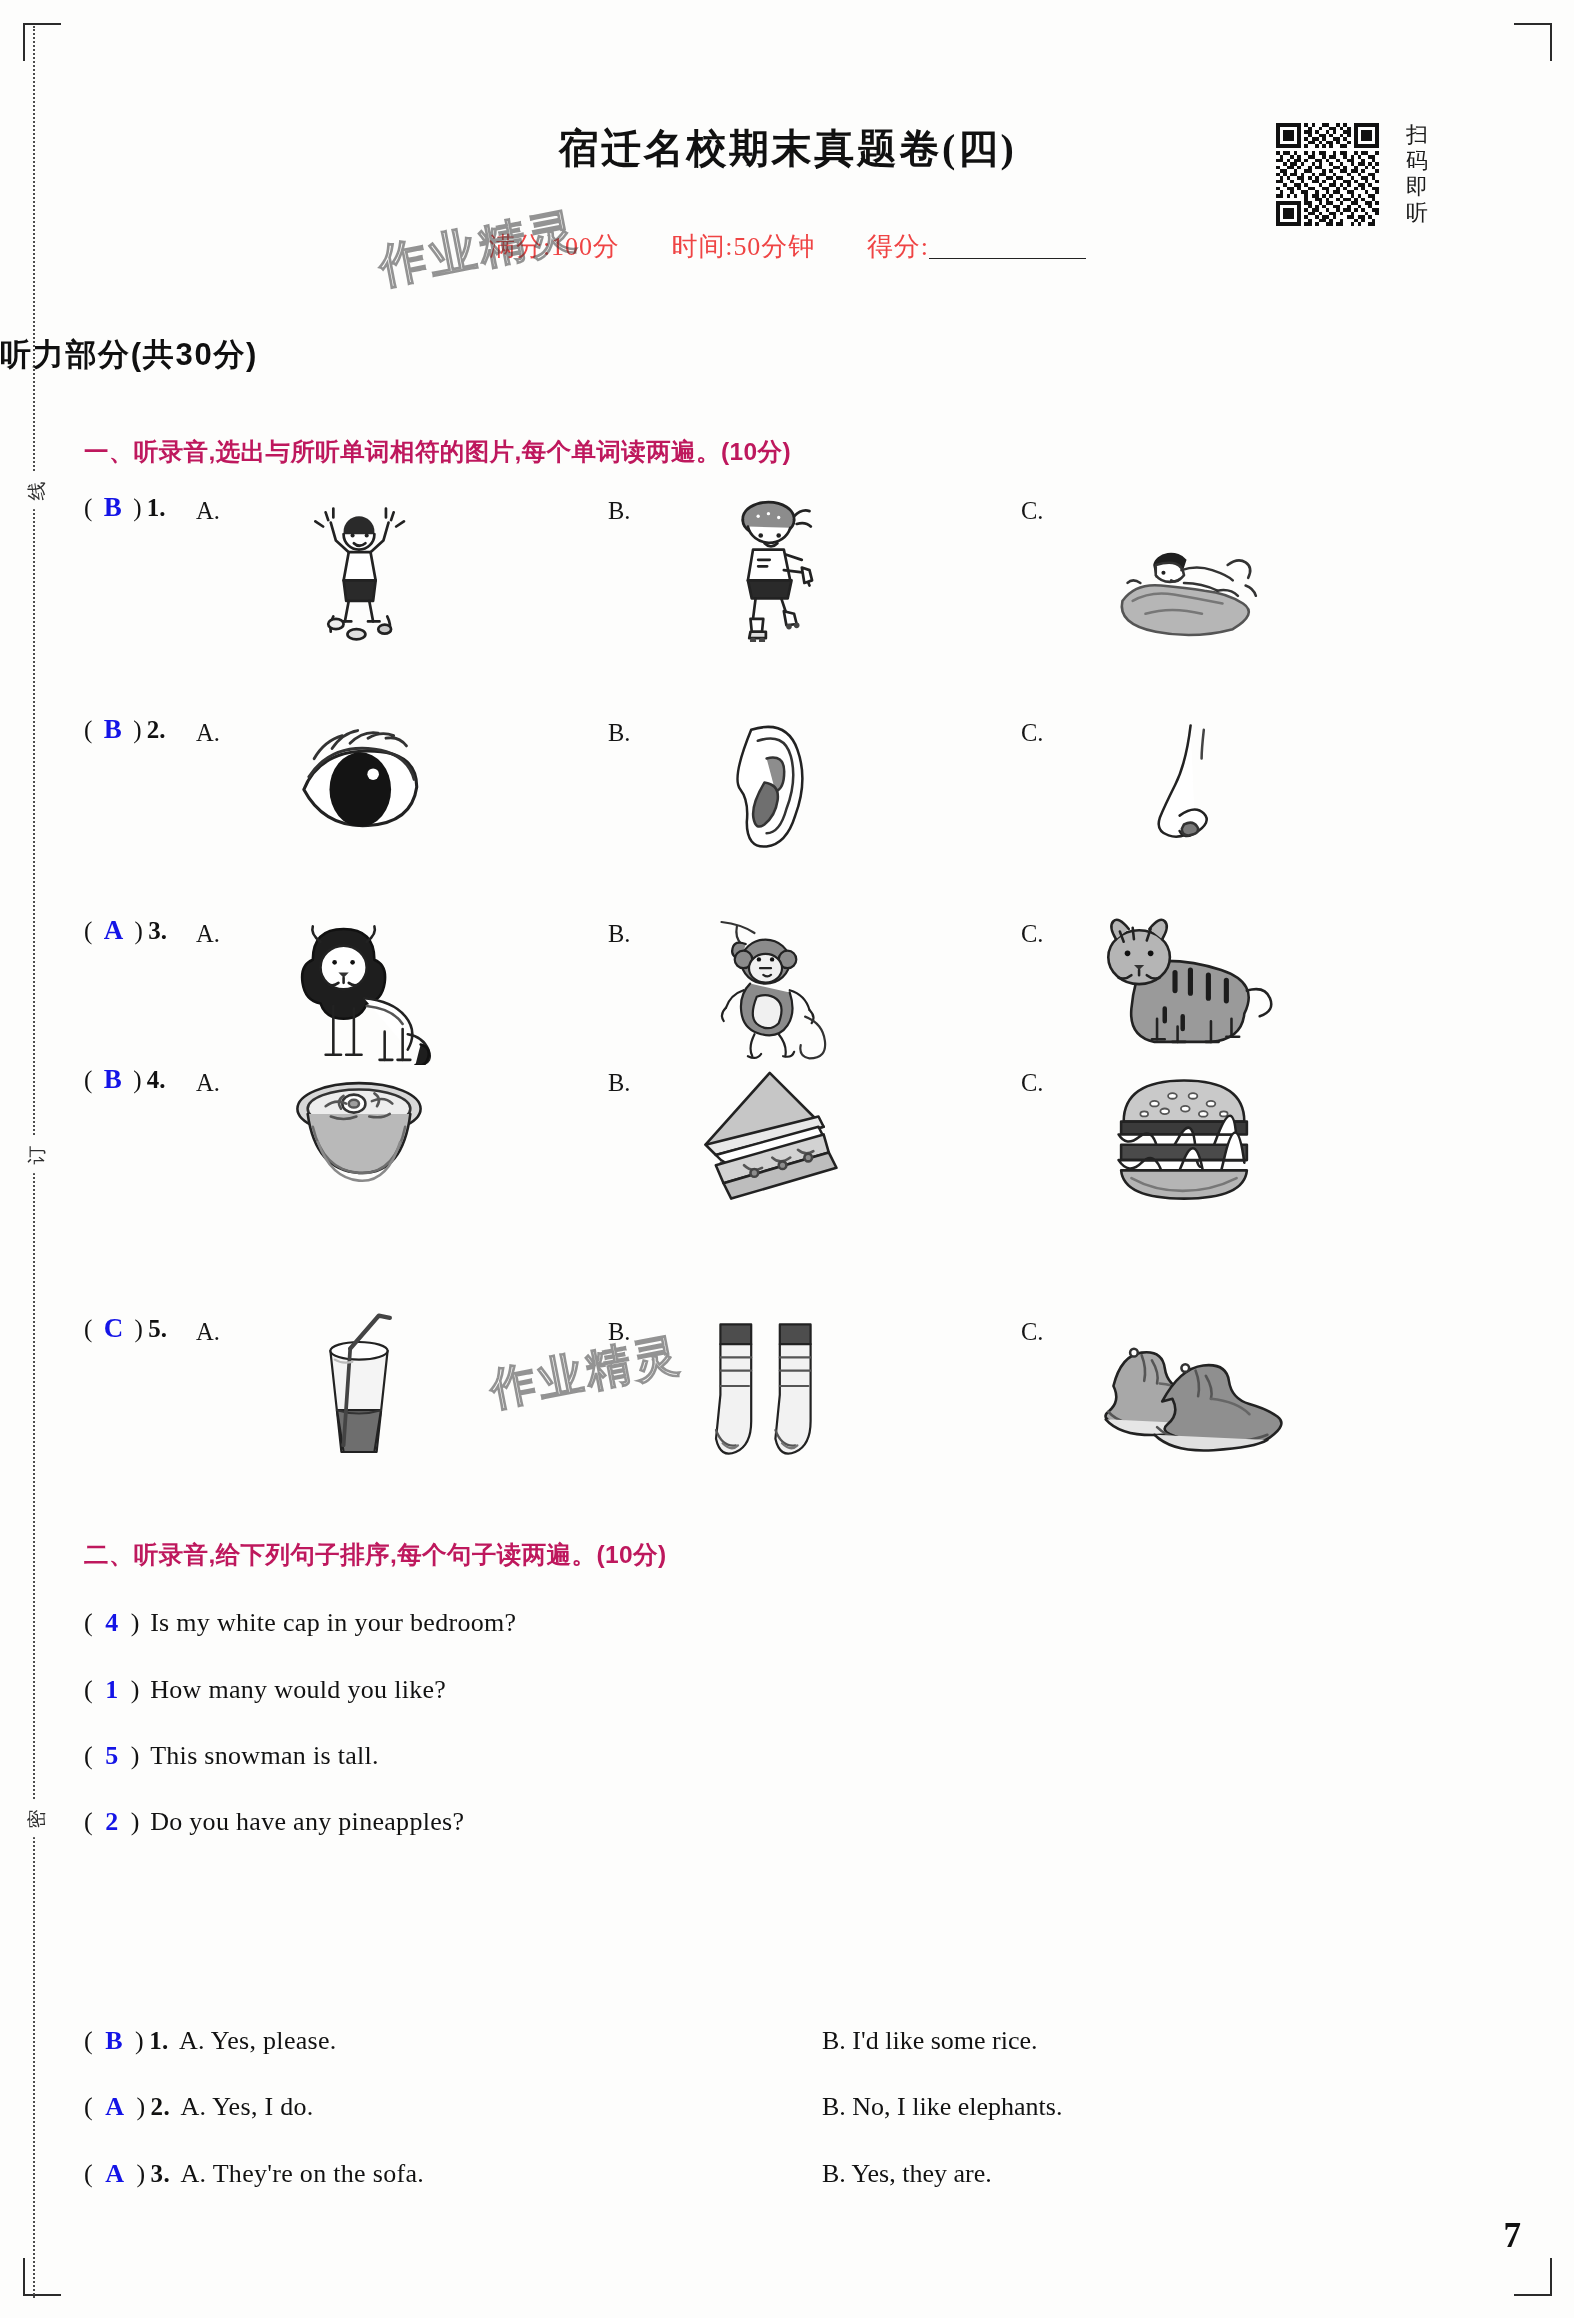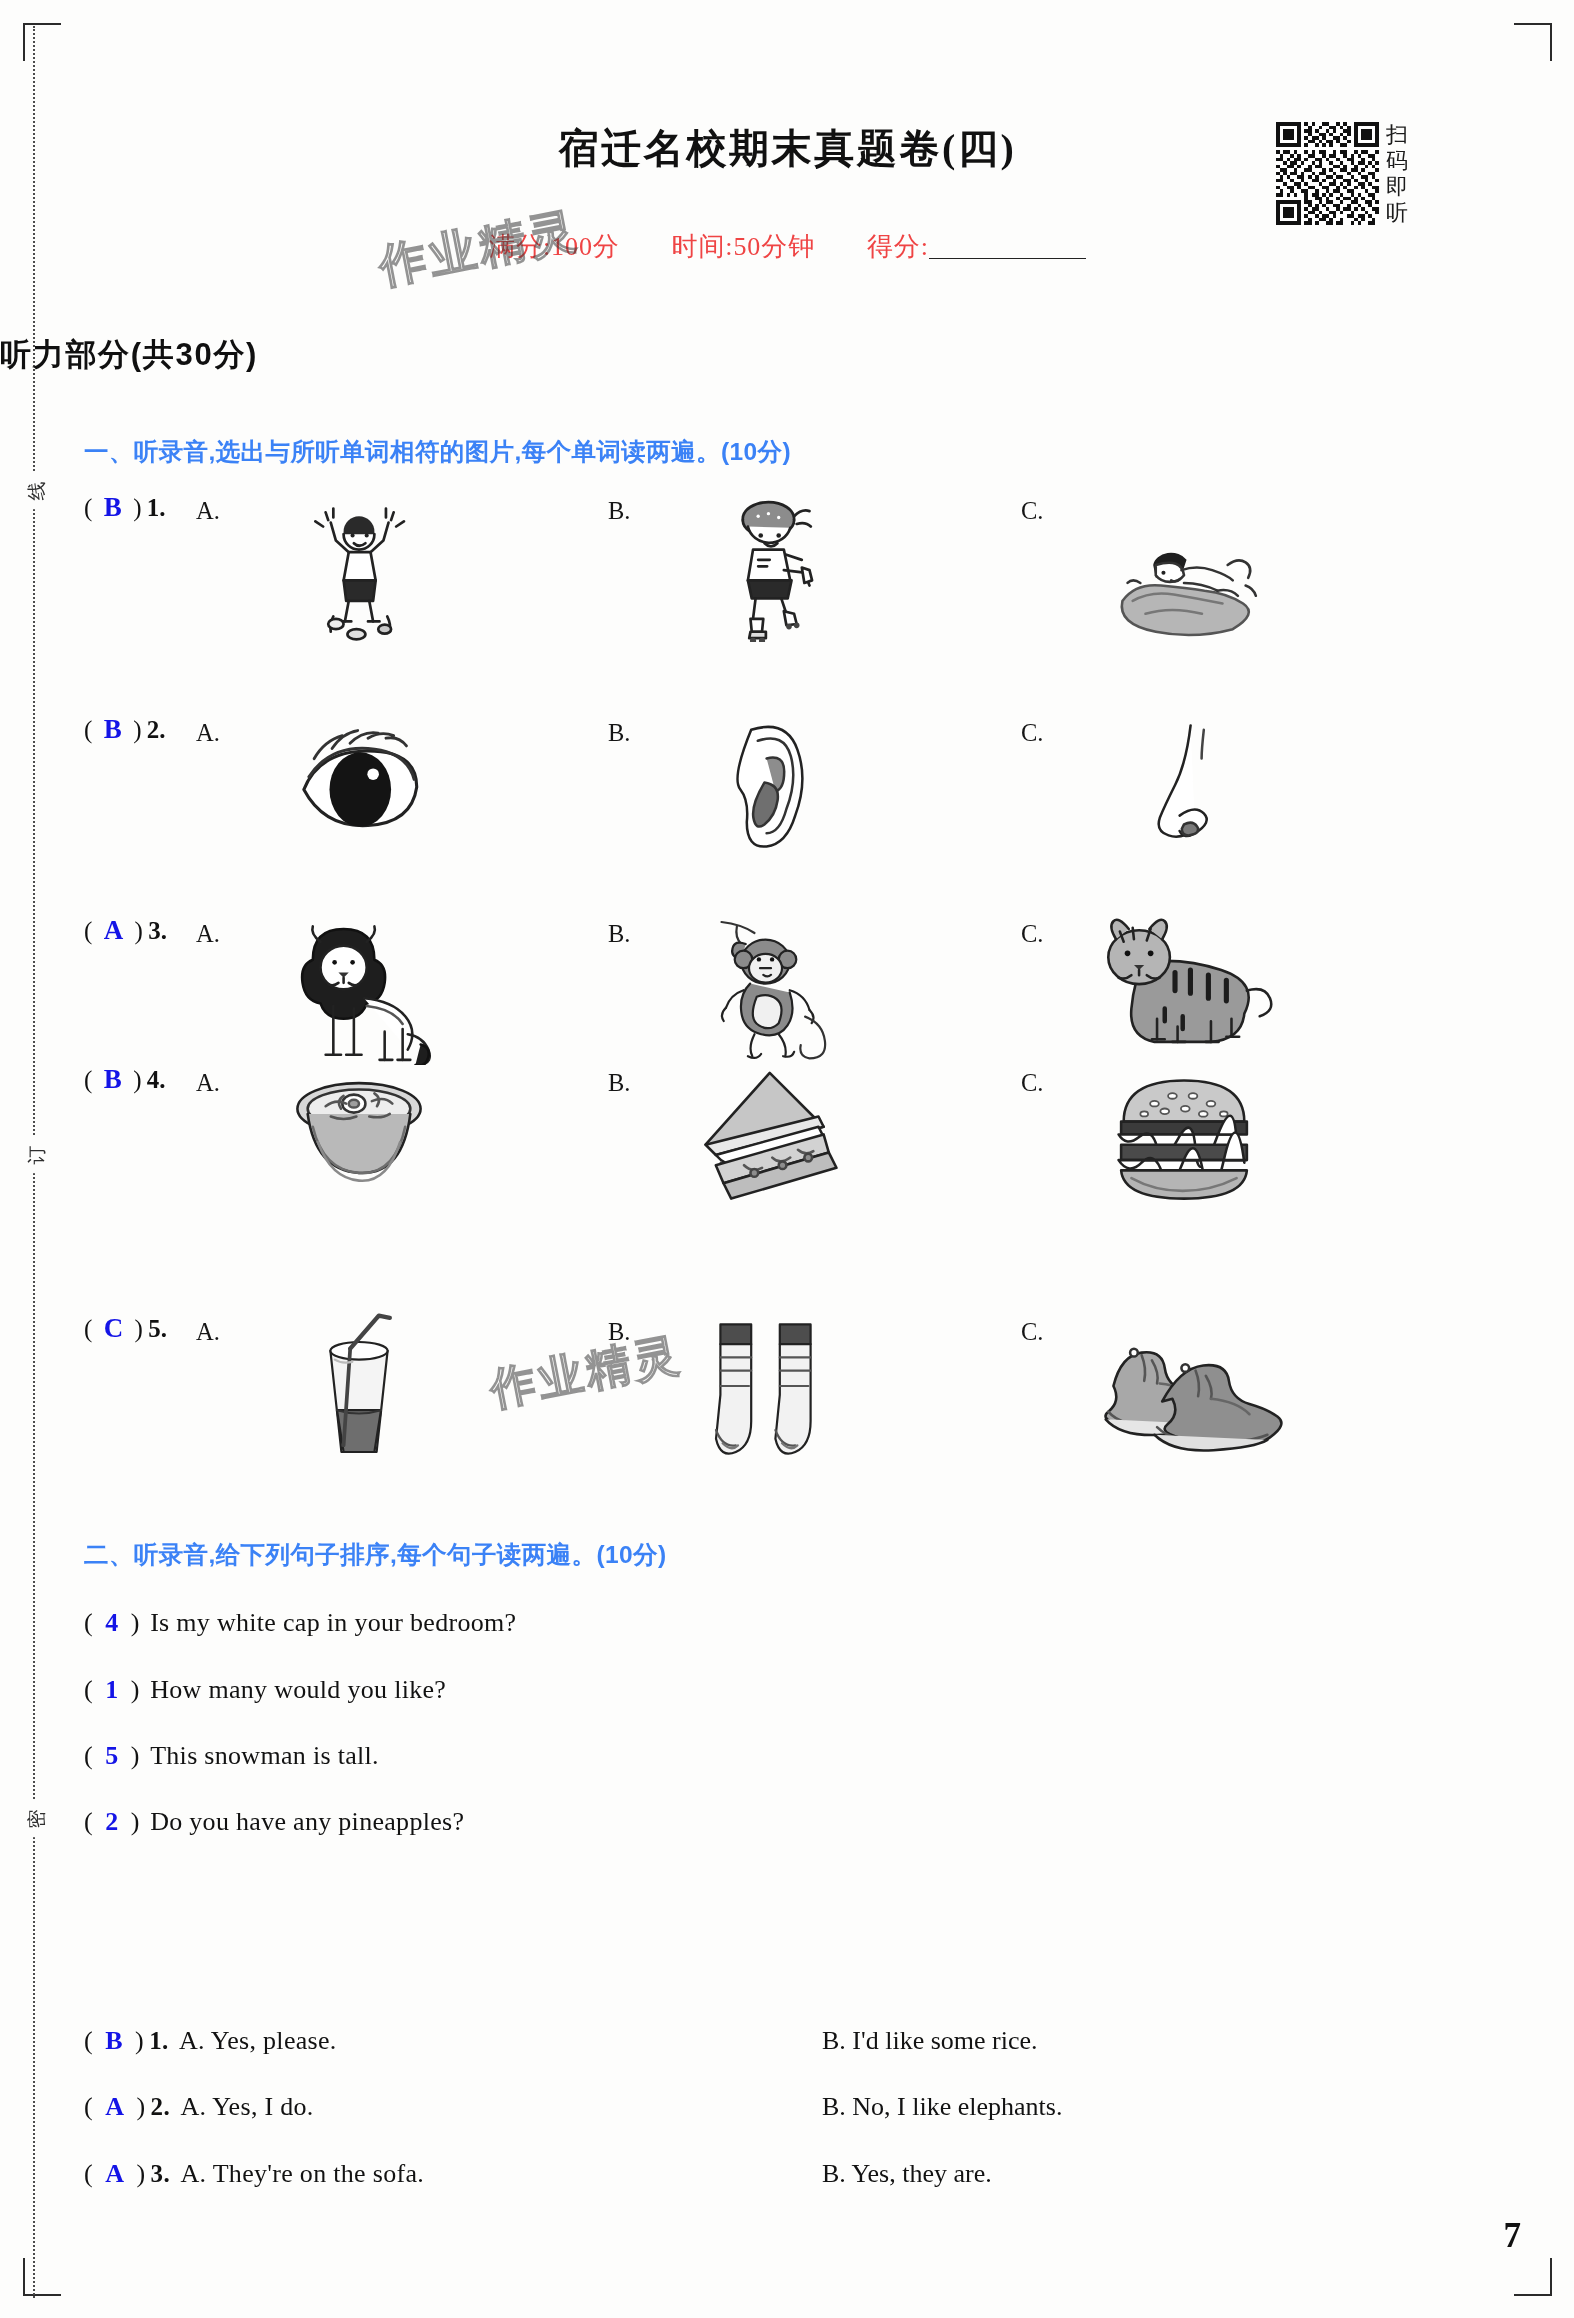--- a/index.html
+++ b/index.html
@@ -52,21 +52,22 @@
   }
   .tick.h { width: 38px; height: 1.7px; }
   .tick.v { width: 1.7px; height: 38px; }
 
   
   .qr-block {
     position: absolute;
     top: 122px;
     left: 1276px;
     display: flex;
-    align-items: flex-start;
+    align-items: flex-end;
+    gap: 20px;
   }
   .qr-code {
     width: 103px;
     height: 103px;
     image-rendering: pixelated;
   }
   .qr-caption {
     margin-left: 7px;
     width: 30px;
     font-family: "Liberation Sans", sans-serif;
@@ -121,21 +122,21 @@
   }
 
   
   .section-head {
     position: absolute;
     left: 84px;
     font-family: "Liberation Sans", sans-serif;
     font-weight: bold;
     font-size: 24.5px;
     letter-spacing: 0.4px;
-    color: #3b82f6;
+    color: #be185d;
     white-space: nowrap;
   }
 
   
   .pic-row {
     position: absolute;
     left: 84px;
     width: 1398px;
     height: 157px;
   }

